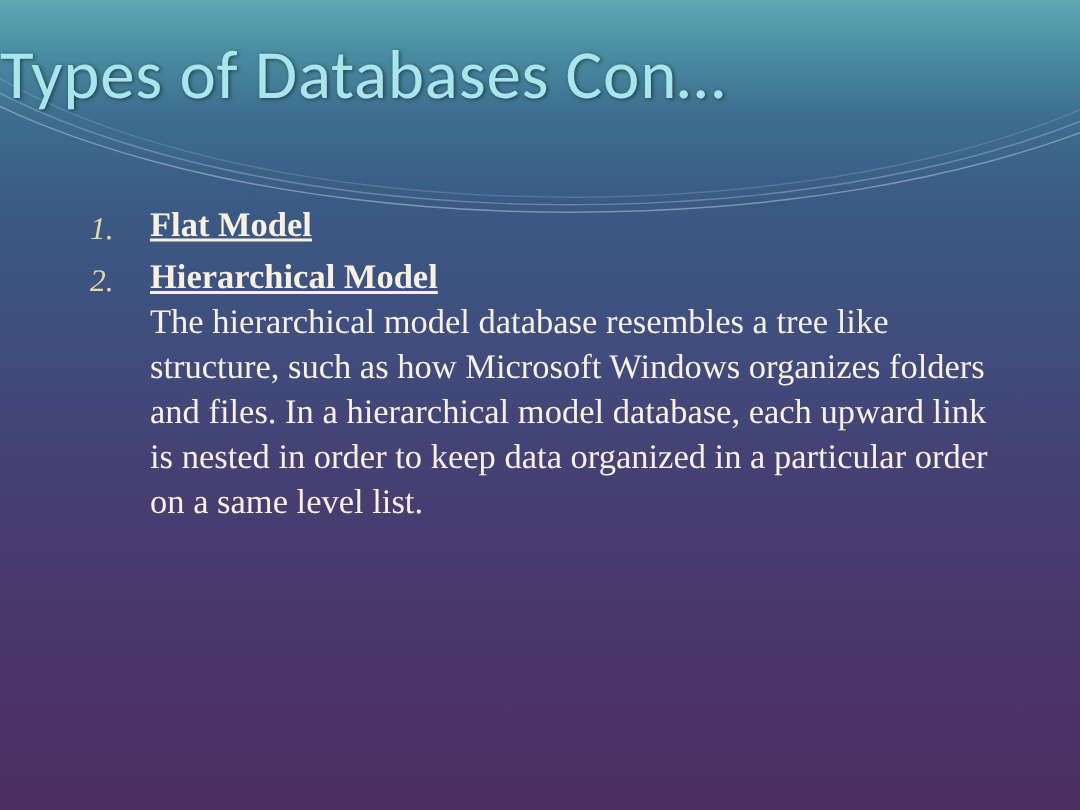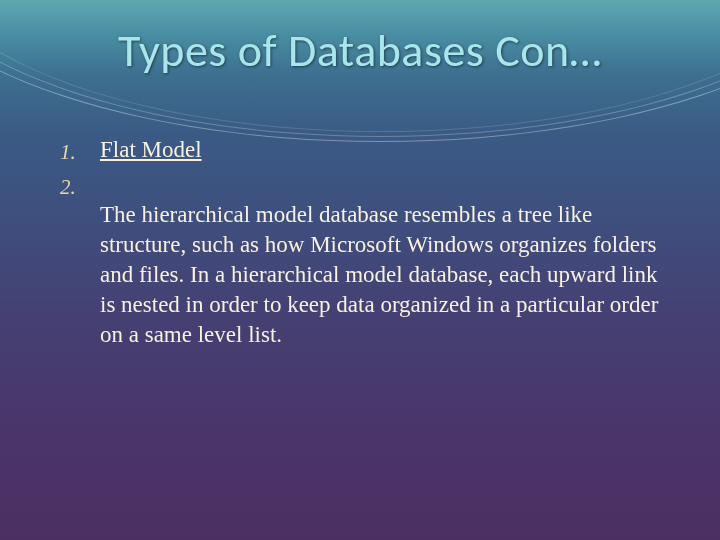--- a/index.html
+++ b/index.html
@@ -48,21 +48,21 @@
     width: 920px;
     height: 360px;
     border: 1px solid rgba(255,255,255,0.15);
     border-radius: 50%;
   }
   .title {
     position: absolute;
     top: 22px;
     left: 0;
     right: 0;
-    text-align: center;
+    text-align: left;
     font-family: 'Segoe UI', 'Calibri Light', Calibri, Arial, sans-serif;
     font-weight: 300;
     font-size: 46px;
     color: #a9e6ec;
     text-shadow: 1px 1px 3px rgba(0,0,0,0.5);
     letter-spacing: 0.5px;
   }
   .content {
     position: absolute;
     top: 135px;
@@ -84,21 +84,21 @@
     color: #e8d8a8;
     font-family: Georgia, serif;
     font-size: 21px;
     padding-top: 4px;
   }
   .body {
     flex: 1;
     font-family: Georgia, 'Times New Roman', serif;
   }
   .heading {
-    font-weight: normal;
+    font-weight: bold;
     text-decoration: underline;
   }
 </style>
 </head>
 <body>
 
 <div class="arc1"></div>
 <div class="arc2"></div>
 <div class="arc3"></div>
 
@@ -107,17 +107,17 @@
 <div class="content">
   <div class="item">
     <div class="num">1.</div>
     <div class="body">
       <span class="heading">Flat Model</span><br>
     </div>
   </div>
   <div class="item">
     <div class="num">2.</div>
     <div class="body">
-      <br>
+      <span class="heading">Hierarchical Model</span><br>
       <span>The hierarchical model database resembles a tree like structure, such as how Microsoft Windows organizes folders and files. In a hierarchical model database, each upward link is nested in order to keep data organized in a particular order on a same level list.</span>
     </div>
   </div>
 </div>
 
 </body></html>

